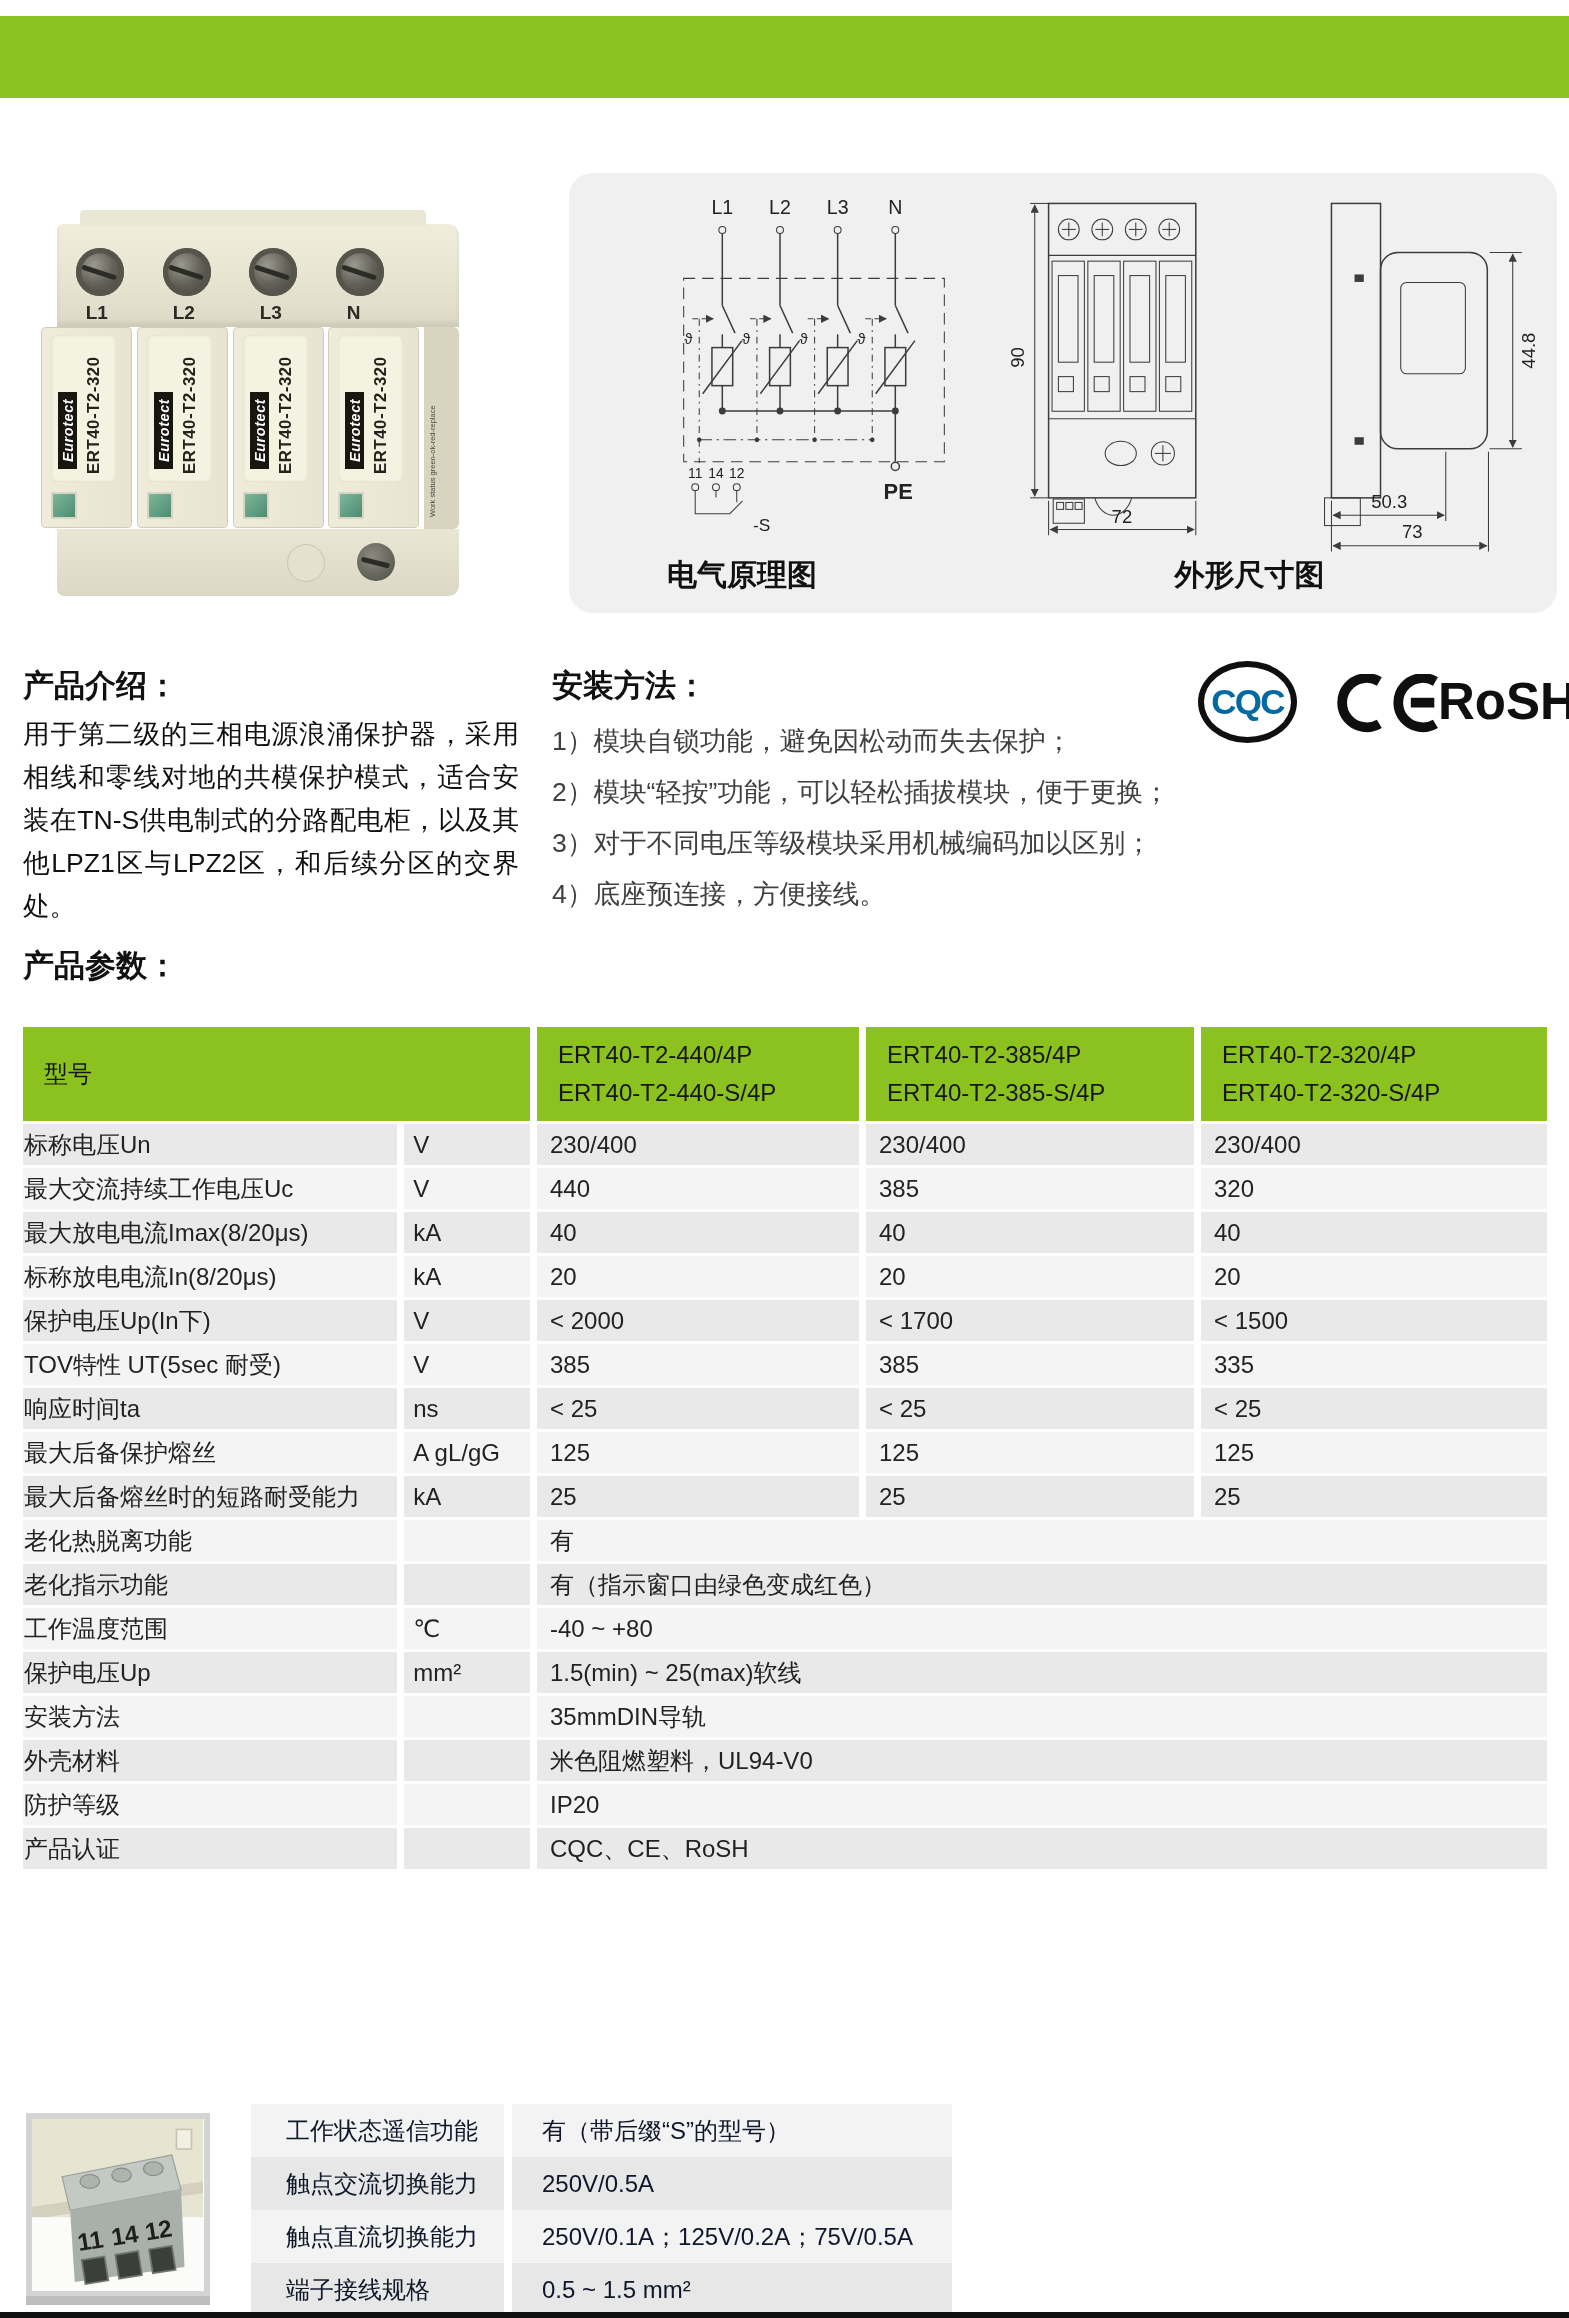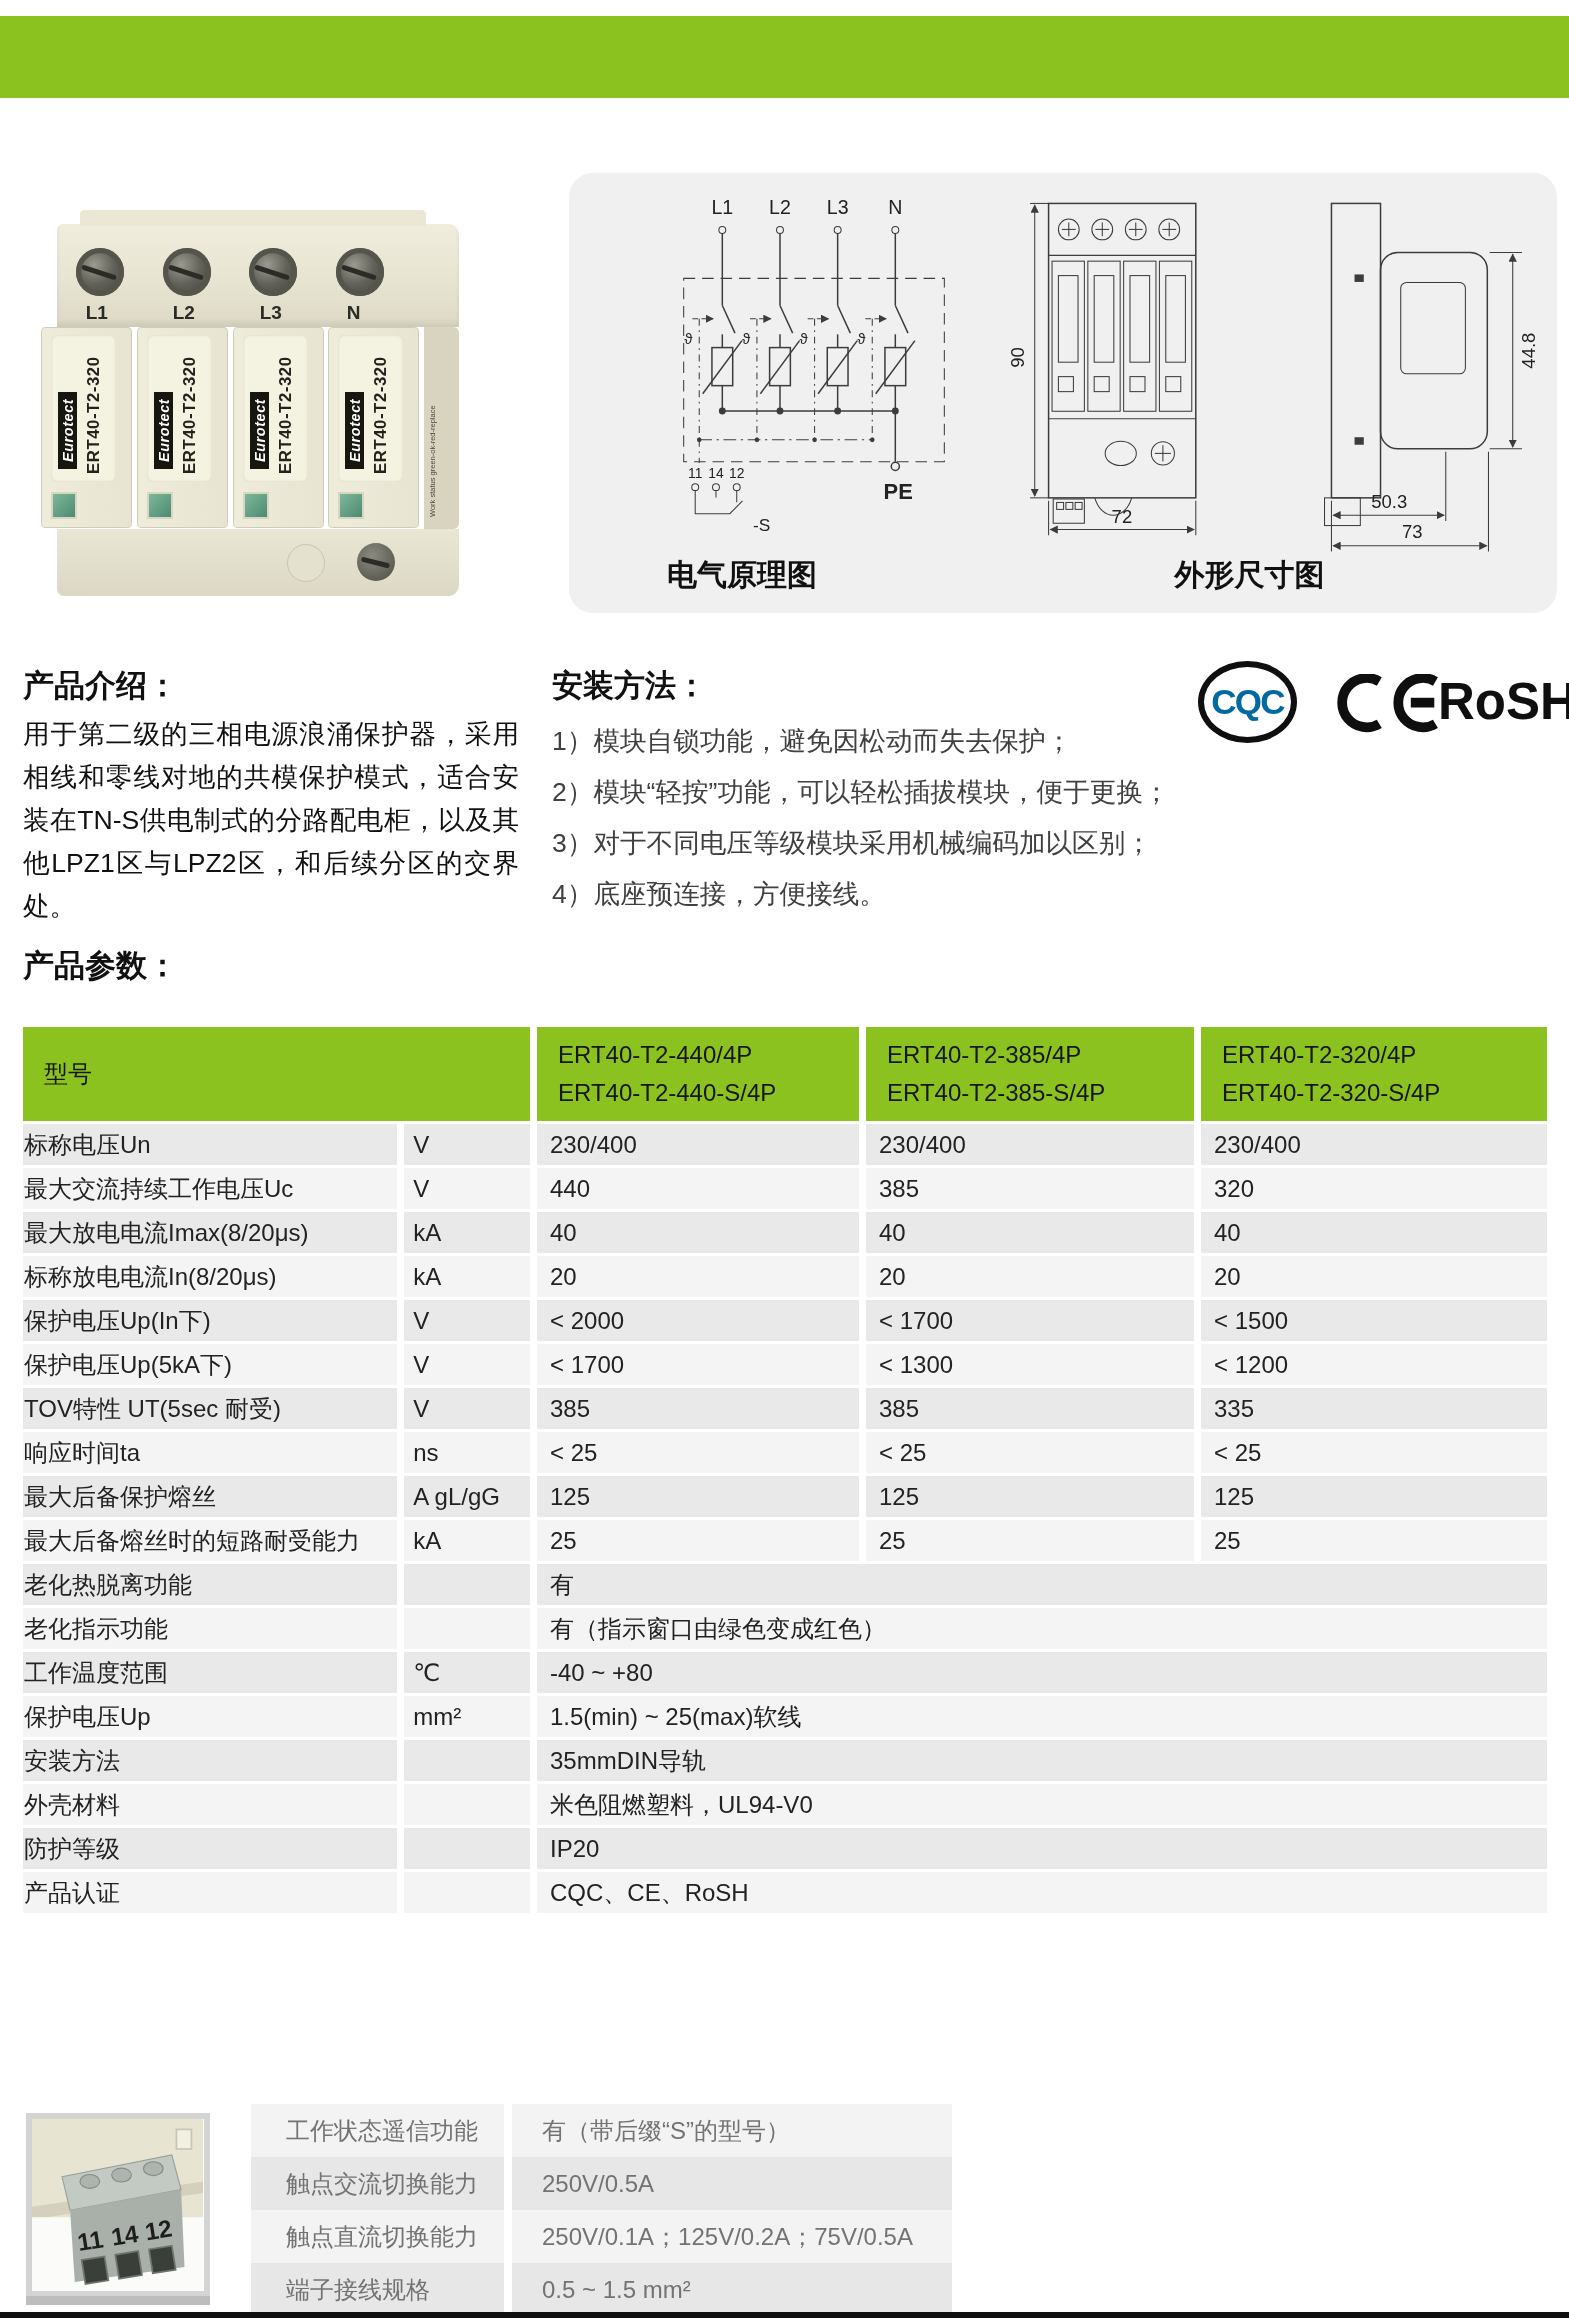--- a/index.html
+++ b/index.html
@@ -85,21 +85,21 @@
   .params thead th{background:#8cc21f;height:92px;text-align:left;padding-left:21px;font-weight:400;color:#161616;}
   .params thead th div{line-height:38px;}
   .params tbody td{height:39px;background:#e9e9e9;}
   .params tbody tr:nth-child(even) td{background:#f4f4f4;}
   .params td.c-label{}
   .params td.c-unit{padding-left:9.2px;}
   .params td.c-val{padding-left:13px;}
 
   
   .remote{position:absolute;left:251px;top:2104px;width:701px;border-collapse:separate;border-spacing:0;
-          table-layout:fixed;font-size:24px;color:#737373;}
+          table-layout:fixed;font-size:24px;color:#0f172a;}
   .remote td{height:51px;vertical-align:middle;white-space:nowrap;overflow:hidden;}
   .remote td.r-label{border-right:8px solid #fff;padding-left:35px;}
   .remote td.r-val{padding-left:30px;}
   .remote tr:nth-child(odd) td{background:#f3f3f3;}
   .remote tr:nth-child(even) td{background:#e7e7e7;}
 
   
   .photo-frame{position:absolute;left:26px;top:2113px;width:184px;height:184px;background:#fdfdfd;
                border:6.3px solid #d4d4d4;box-sizing:border-box;}
   .photo-frame::after{content:'';position:absolute;left:-6.3px;bottom:-14.4px;width:184px;height:9.2px;background:#bdbdbd;}
@@ -432,27 +432,20 @@
           <td class="c-val">20</td>
         </tr>
         <tr>
           <td class="c-label">保护电压Up(In下)</td>
           <td class="c-unit">V</td>
           <td class="c-val">&lt; 2000</td>
           <td class="c-val">&lt; 1700</td>
           <td class="c-val">&lt; 1500</td>
         </tr>
         <tr>
-          <td class="c-label">保护电压Up(5kA下)</td>
-          <td class="c-unit">V</td>
-          <td class="c-val">&lt; 1700</td>
-          <td class="c-val">&lt; 1300</td>
-          <td class="c-val">&lt; 1200</td>
-        </tr>
-        <tr>
           <td class="c-label">TOV特性 UT(5sec 耐受)</td>
           <td class="c-unit">V</td>
           <td class="c-val">385</td>
           <td class="c-val">385</td>
           <td class="c-val">335</td>
         </tr>
         <tr>
           <td class="c-label">响应时间ta</td>
           <td class="c-unit">ns</td>
           <td class="c-val">&lt; 25</td>

